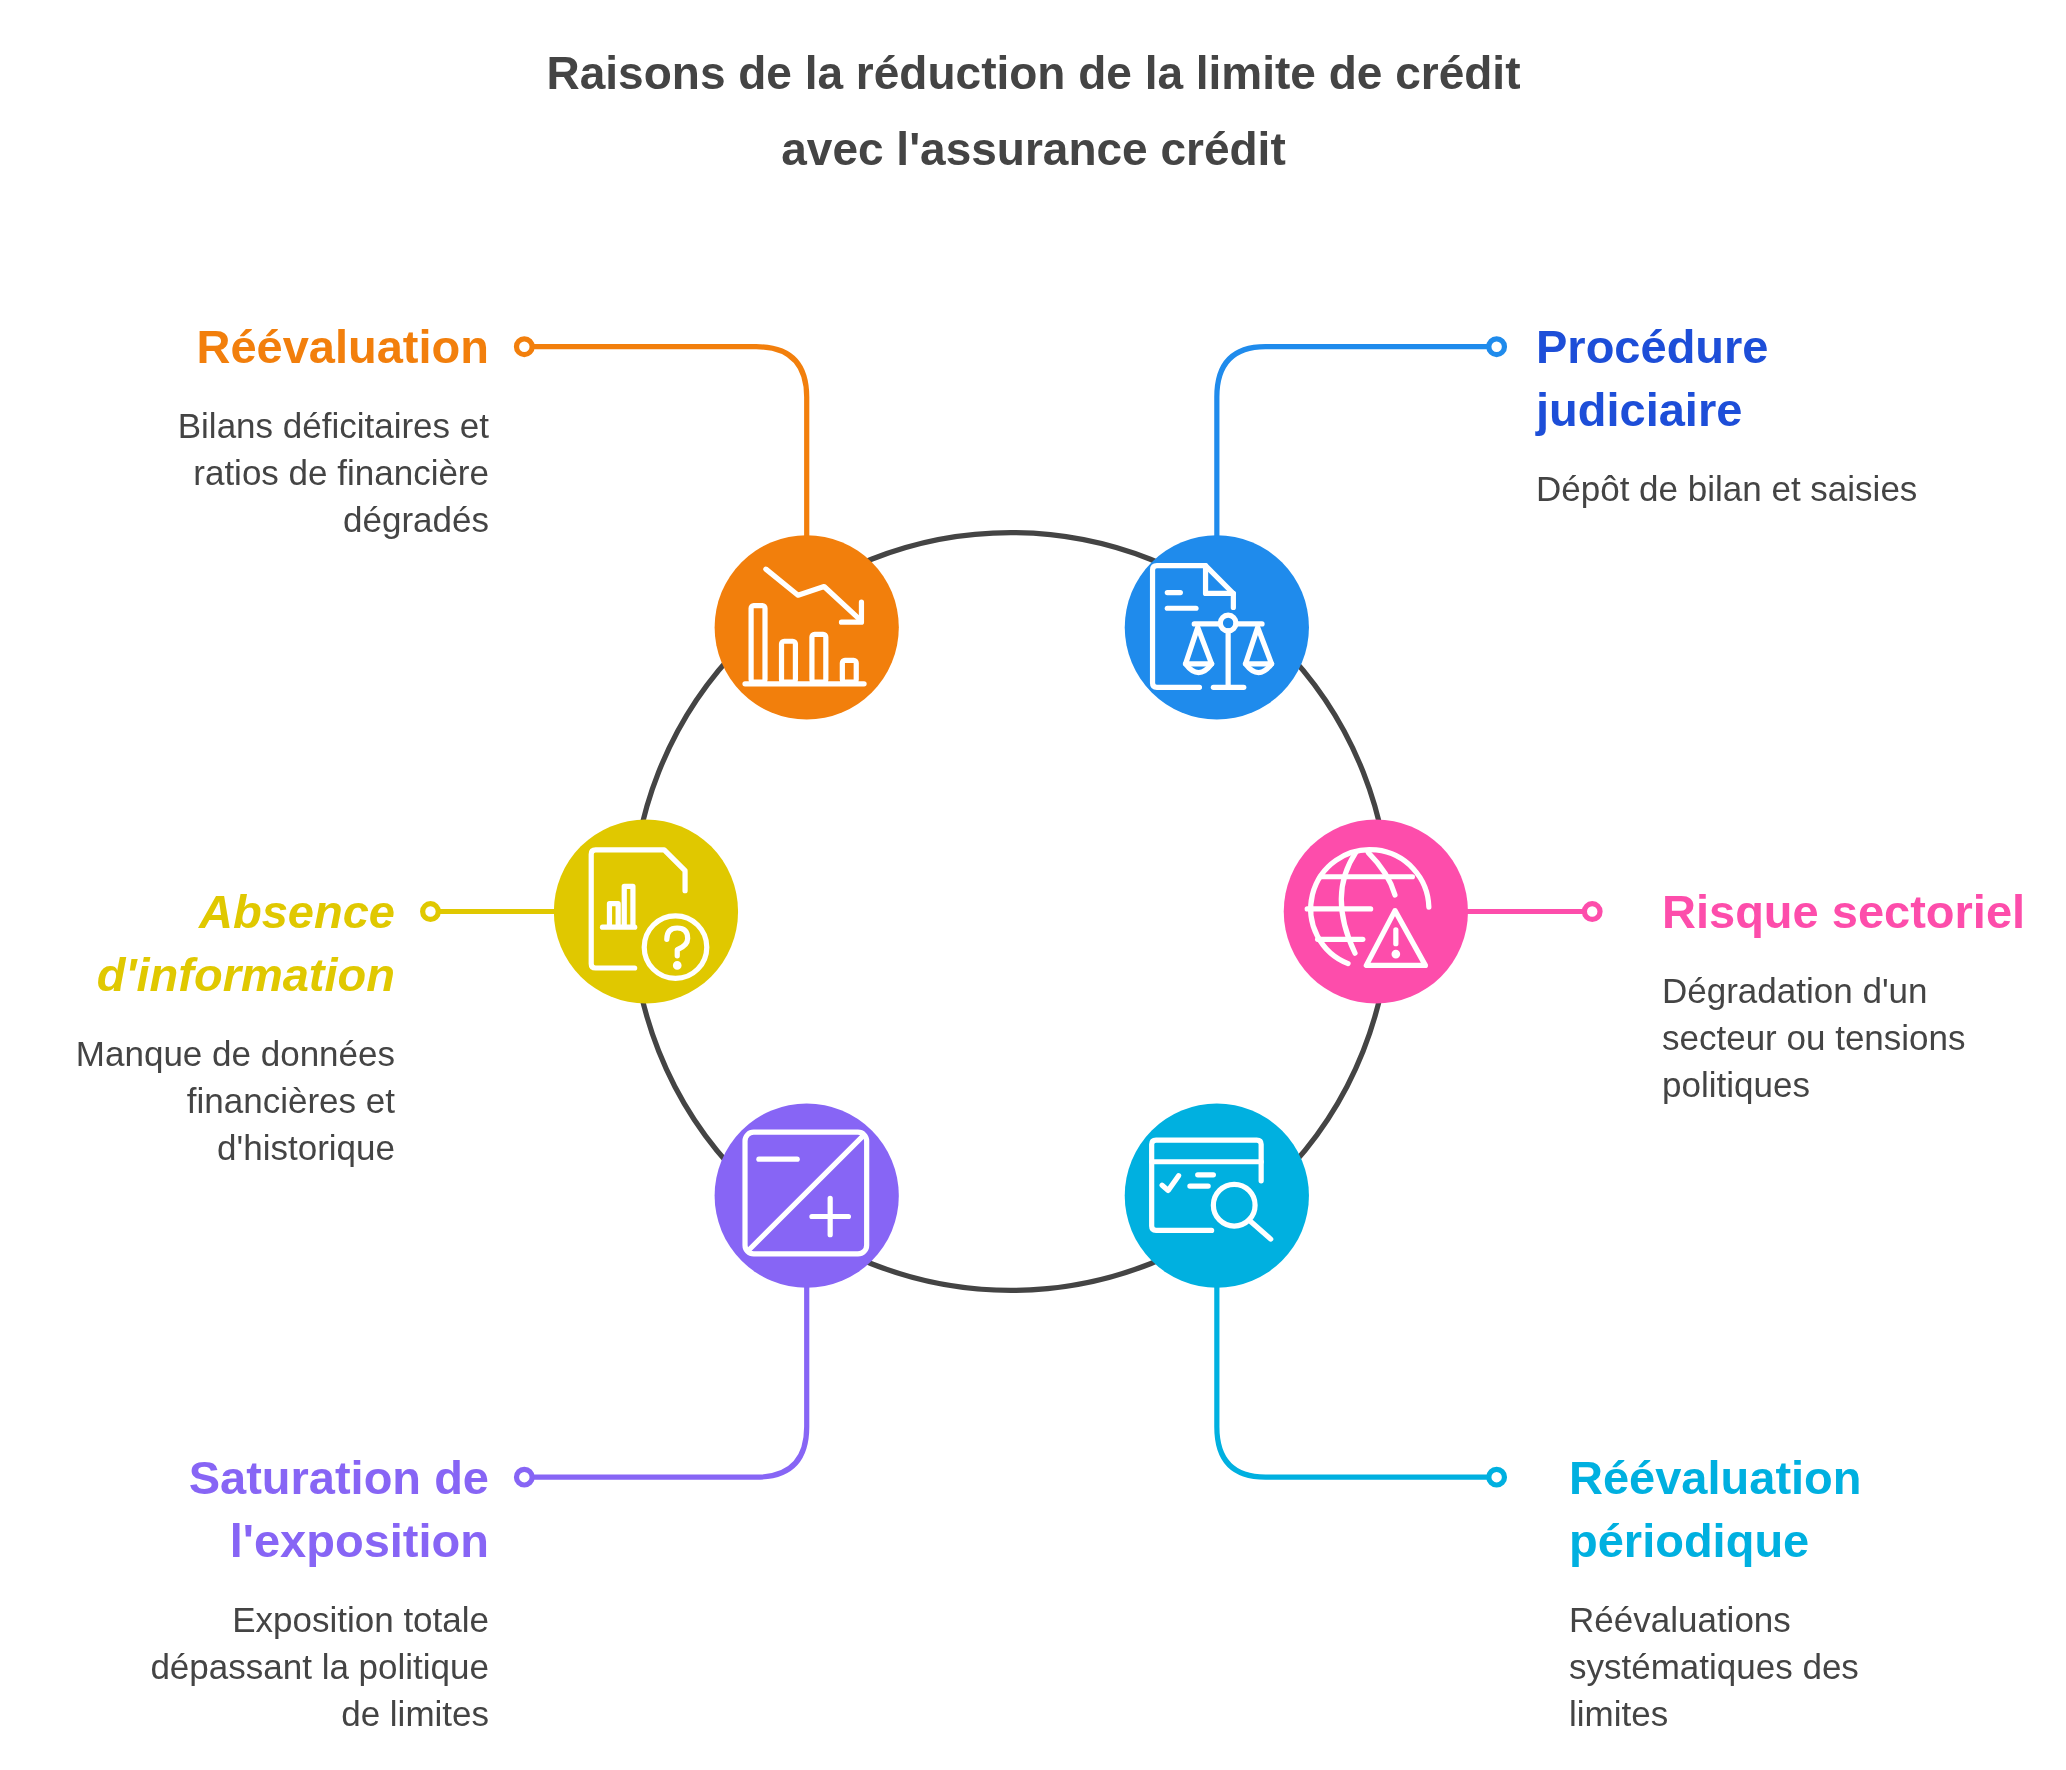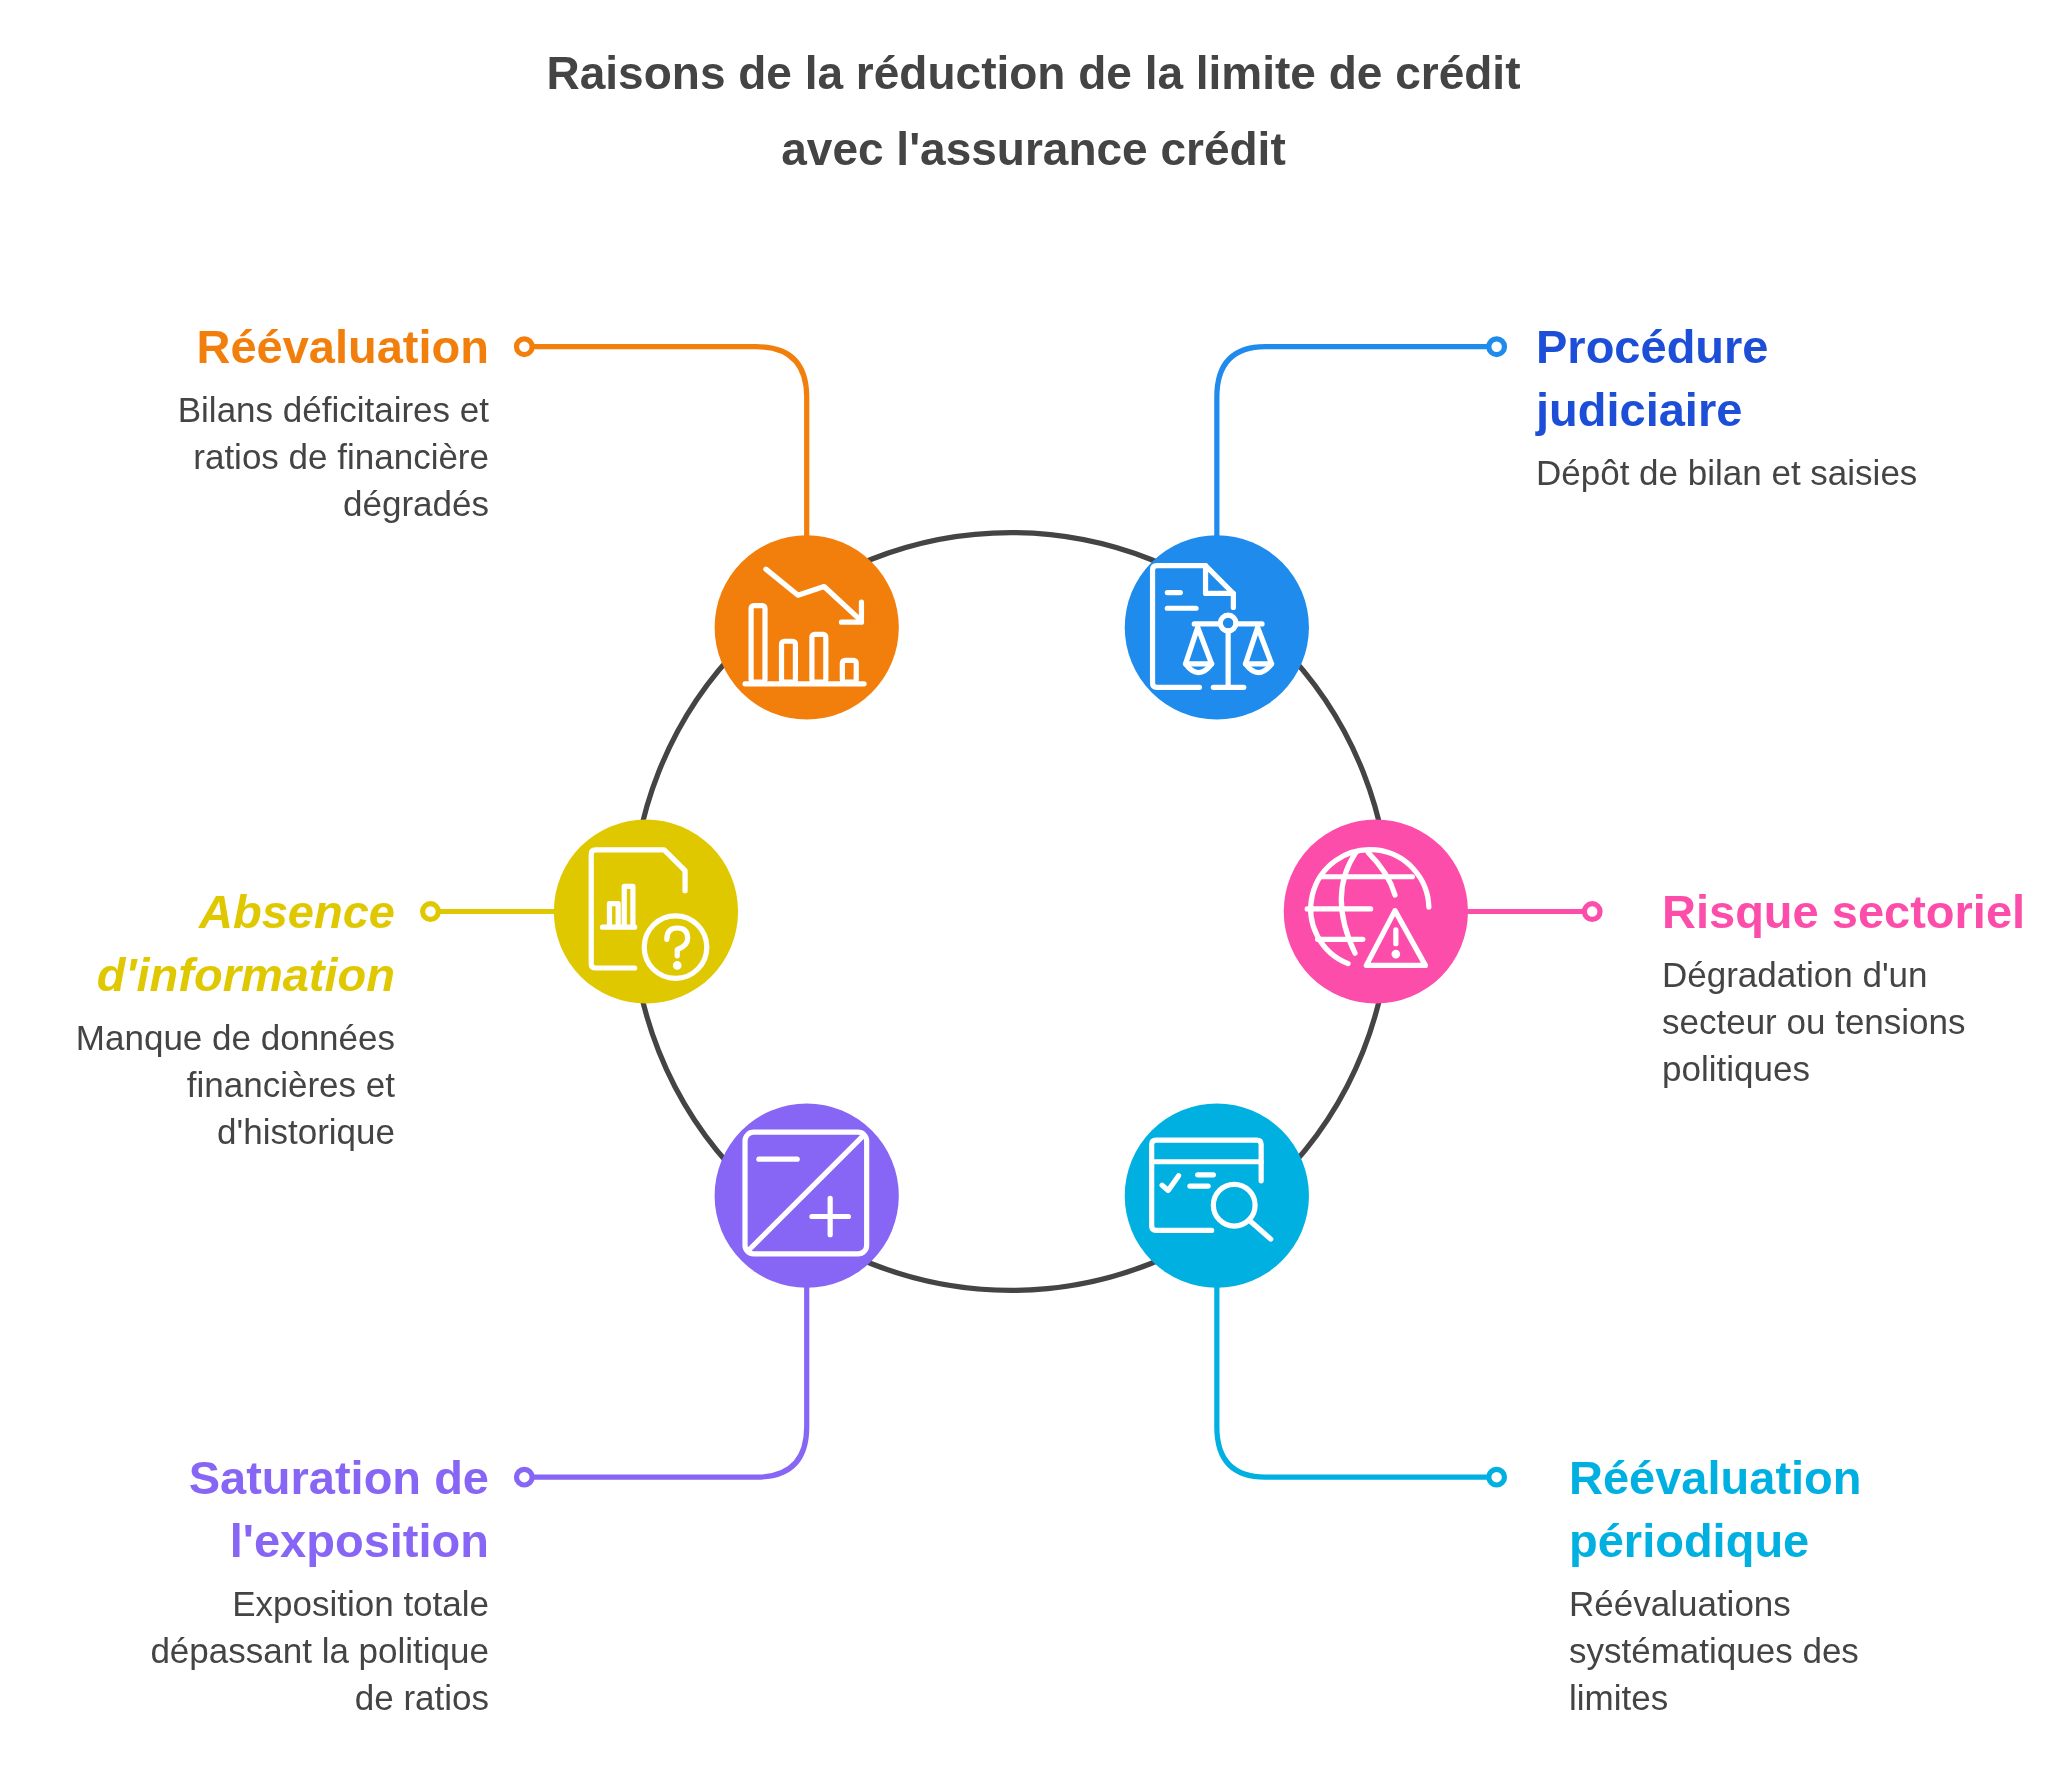--- a/index.html
+++ b/index.html
@@ -7,21 +7,21 @@
          font-family: "Liberation Sans", "DejaVu Sans", sans-serif; }
   #title { position: absolute; left: 0; top: 35px; width: 2067px; text-align: center;
            font-size: 46px; font-weight: bold; color: #444444; line-height: 76px; }
   #title div { display: block; }
   svg#diagram { position: absolute; left: 0; top: 0; }
   .block { position: absolute; width: 487px; }
   .block.left { text-align: right; }
   .block.right { text-align: left; }
   .heading { font-size: 47px; font-weight: bold; line-height: 63px; }
   .heading div { display: block; }
-  .desc { margin-top: 8px; font-size: 35px; line-height: 47px; color: #444444; }
+  .desc { margin-top: 24px; font-size: 35px; line-height: 47px; color: #444444; }
   .desc div { display: block; }
 </style>
 </head>
 <body>
 
 <div id="title">
   <div>Raisons de la réduction de la limite de crédit</div>
   <div>avec l'assurance crédit</div>
 </div>
 
@@ -175,21 +175,21 @@
 </div>
 
 <div class="block left" style="left:0px; width:489px; top:1446px;">
   <div class="heading" style="color:#8765F5;">
     <div>Saturation de</div>
     <div>l'exposition</div>
   </div>
   <div class="desc">
     <div>Exposition totale</div>
     <div>dépassant la politique</div>
-    <div>de ratios</div>
+    <div>de limites</div>
   </div>
 </div>
 
 <div class="block left" style="left:0px; width:395px; top:880px;">
   <div class="heading" style="color:#E0C800;font-style:italic;">
     <div>Absence</div>
     <div>d'information</div>
   </div>
   <div class="desc">
     <div>Manque de données</div>

